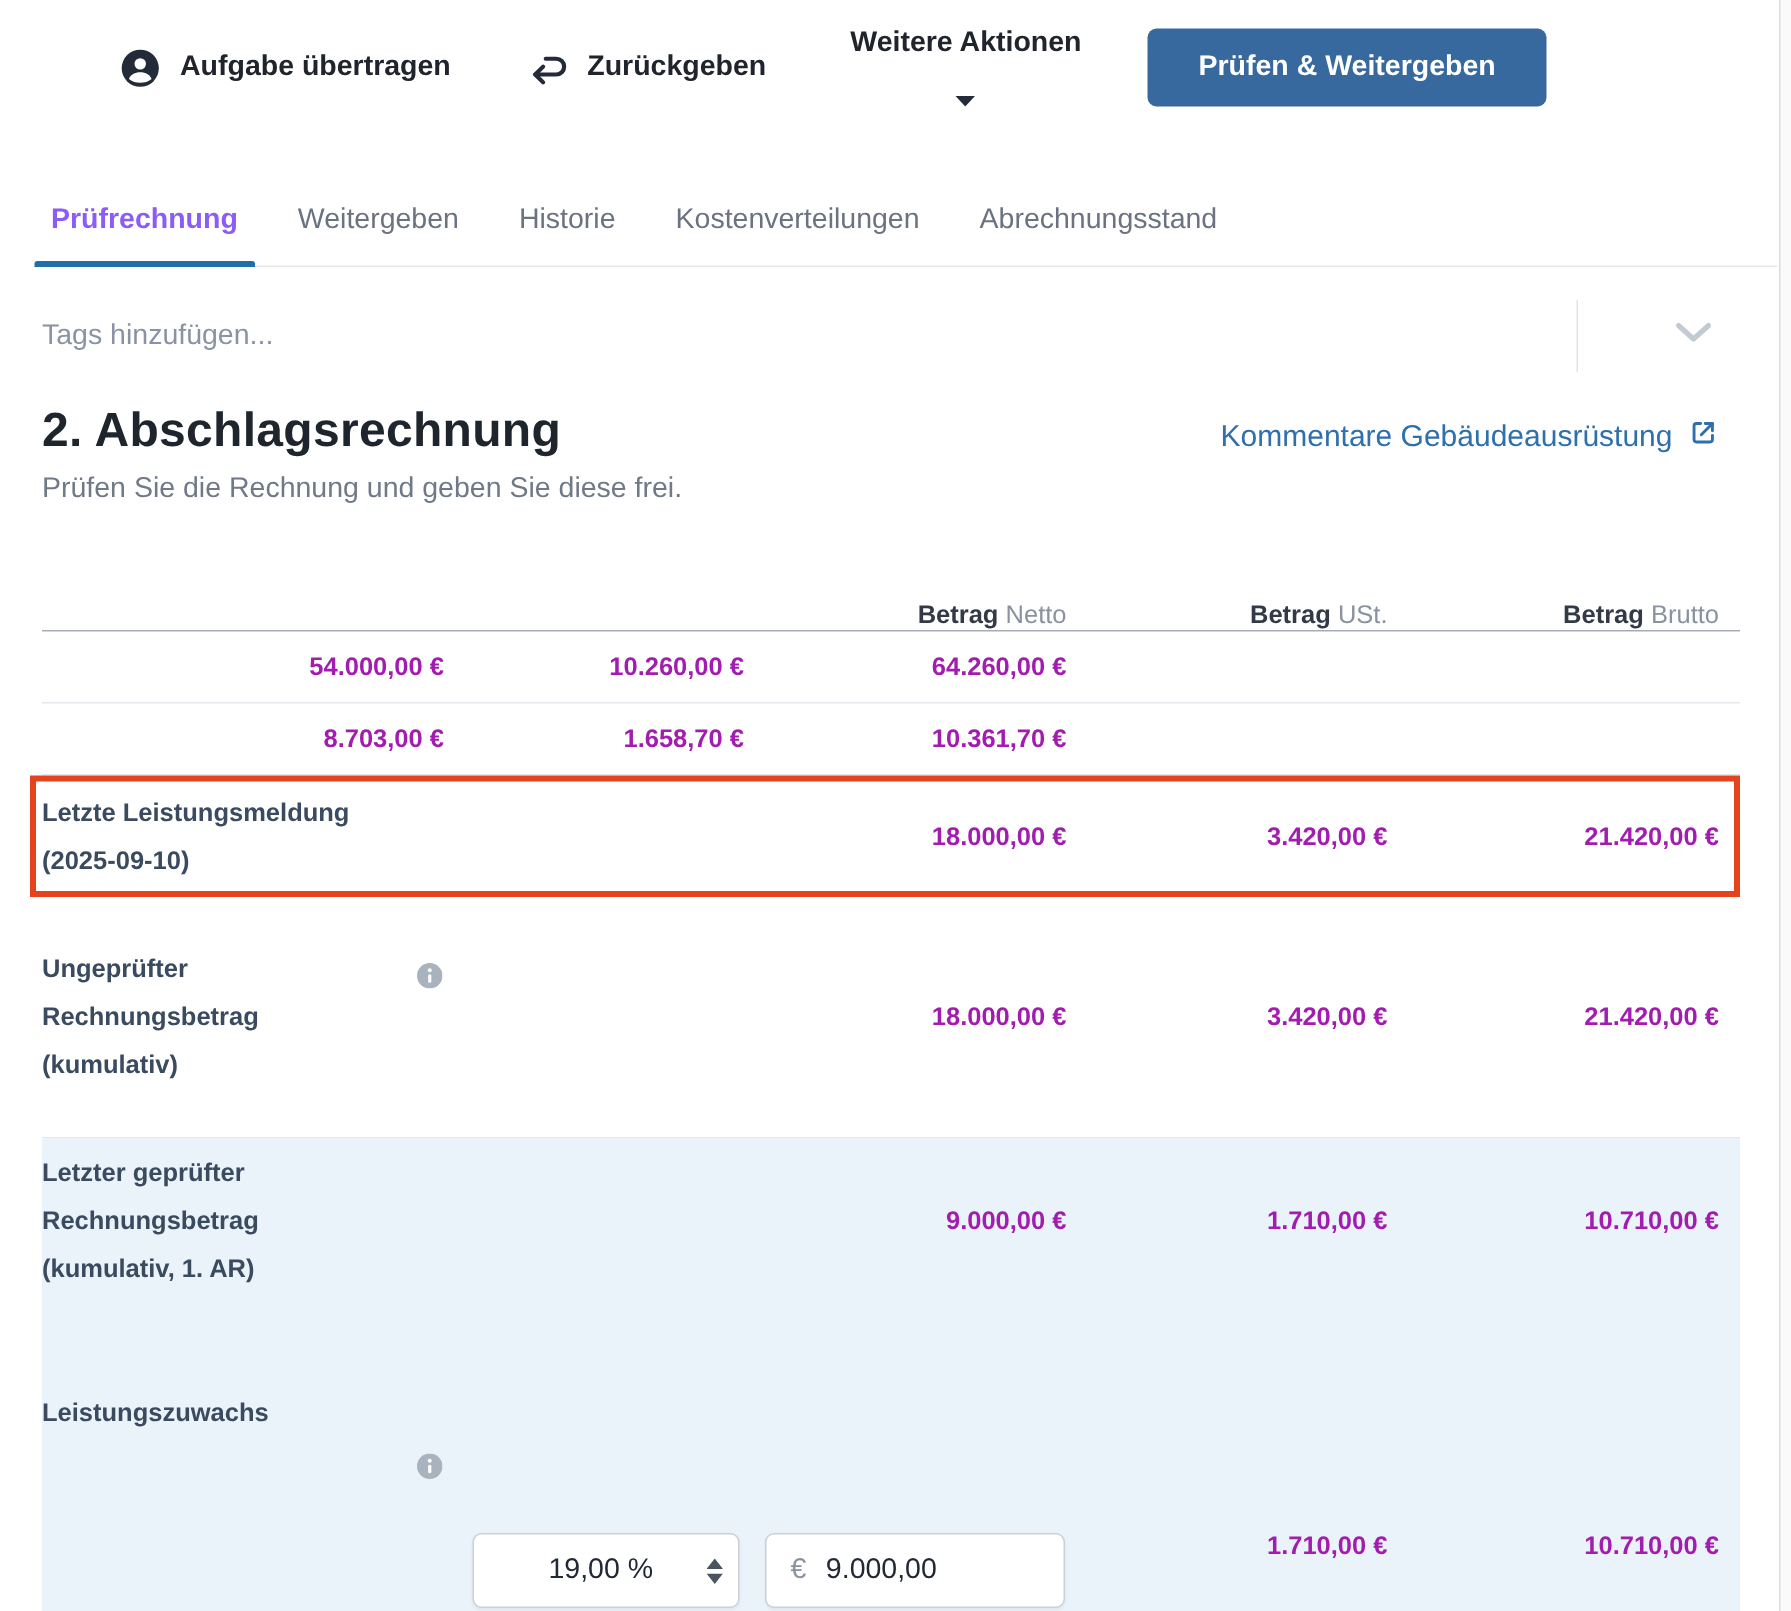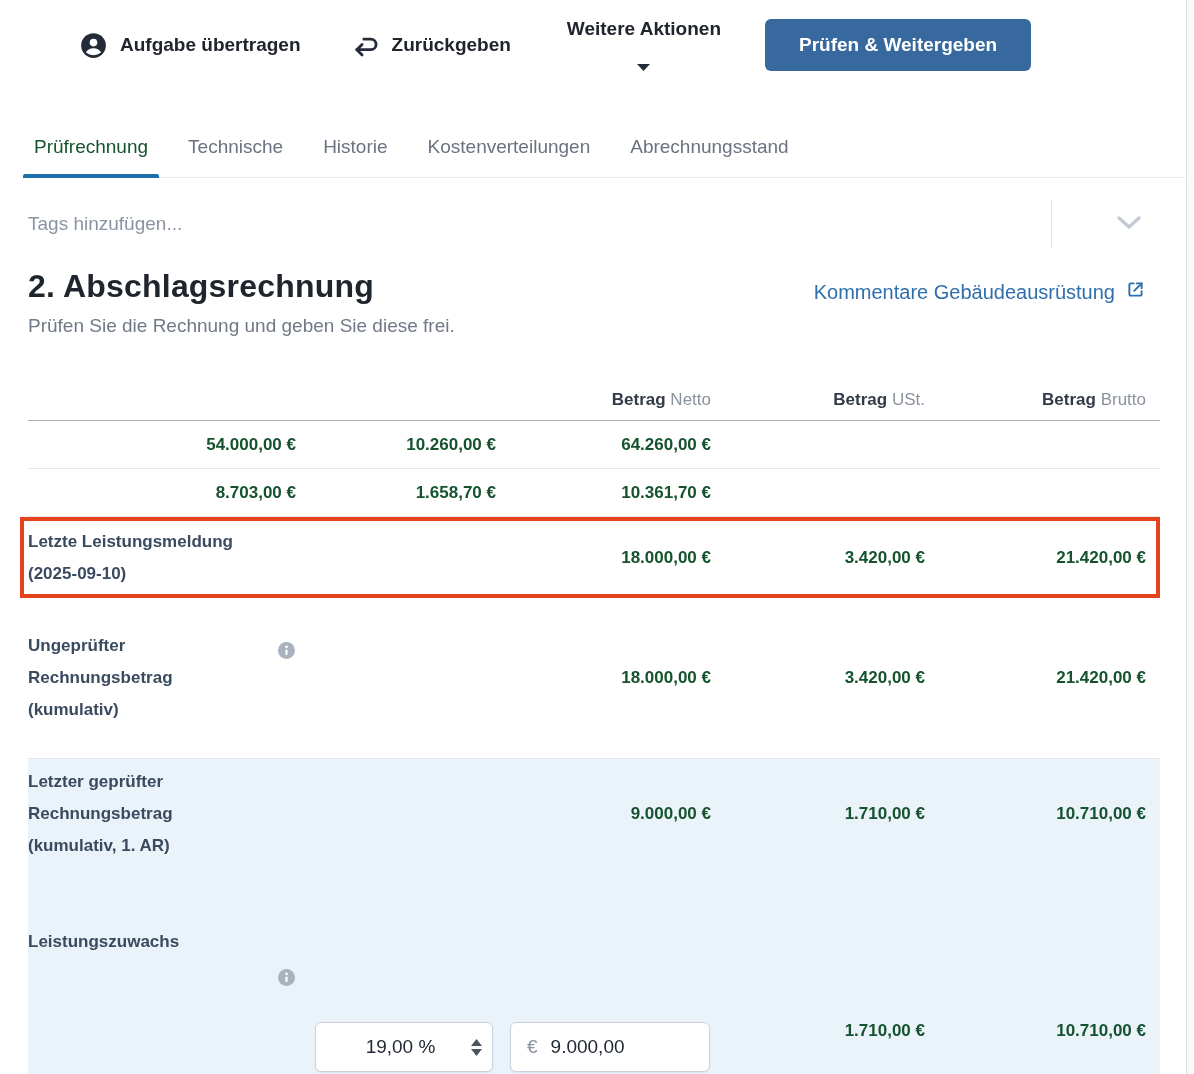--- a/index.html
+++ b/index.html
@@ -18,21 +18,21 @@
   .tb-return { margin-right:56px; }
   .tb-more { margin-right:44px; gap:23px;flex-direction:column; }
   .btn-primary { background:#38699e; color:#ffffff; border:none; border-radius:6px;
     height:52px; padding:0 34px; font-family:inherit; font-size:19px; font-weight:700; cursor:pointer; }
 
   
   .tabs { display:flex; align-items:center; height:62px; margin:44px 9px 0 23px;
     border-bottom:1px solid #e6e8ec; gap:18px; }
   .tab { position:relative; height:100%; display:flex; align-items:center; padding:0 11px;
     font-size:19px; font-weight:500; color:#6b7280; cursor:pointer; }
-  .tab.active { color:#14532d; font-weight:400; }
+  .tab.active { color:#8b5cf6; font-weight:700; }
   .tab.active::after { content:""; position:absolute; left:0; right:0; bottom:-1px;
     height:4px; background:#1e6fa9; border-radius:2px 2px 0 0; }
 
   
   .tags-row { display:flex; align-items:center; height:48px; margin:22px 34px 0 28px;gap:46px; }
   .tags-input { flex:1; border:none; outline:none; font-family:inherit; font-size:19px;
     color:#3a4a5f; background:transparent; }
   .tags-input::placeholder { color:#8a93a3; opacity:1; }
   .tags-divider { width:1px; height:48px; background:#e0e3e8; }
   .tags-caret { width:62px; display:flex; justify-content:center; align-items:center; cursor:pointer; }
@@ -41,30 +41,30 @@
   .title-row { display:flex; align-items:flex-end; justify-content:space-between;
     margin:20px 48px 0 28px; }
   .page-title { font-size:32px; font-weight:700; color:#1f252d; letter-spacing:.2px; }
   .ext-link { display:flex; align-items:center; gap:10px; font-size:20px; font-weight:500;
     color:#2e6fad; text-decoration:none; cursor:pointer; }
   .subtitle { margin:10px 28px 0 28px; font-size:19px; color:#707987; }
 
   
   .table { margin:0 34px 0 28px; width:1132px; }
   .trow { display:grid; grid-template-columns:282px 200px 215px 214px 221px; align-items:center; }
-  .thead { margin-top:38px; height:46px; align-items:end; padding-bottom:10px;
+  .thead { margin-top:38px; height:46px; align-items:end; 
     border-bottom:1px solid #a7adb5; }
   .hcell { text-align:right; padding-right:14px; font-size:17px; white-space:nowrap; }
   .hcell .hb { font-weight:700; color:#333a47; }
   .hcell .hs { font-weight:400; color:#8a929f; }
 
   .label-cell { grid-column:1 / 3; position:relative; font-size:17px; font-weight:700;
     color:#3a4a5f; line-height:32px; white-space:pre-line; align-self:center; }
   .val { text-align:right; padding-right:14px; font-size:17px; font-weight:600;
-    color:#14532d; white-space:nowrap; }
+    color:#a21caf; white-space:nowrap; }
 
   .r-std { min-height:48px; border-bottom:1px solid #e4e7eb; }
   .r-tall { min-height:113px; border-bottom:1px solid #e4e7eb; }
   .r-flag { min-height:81px; border:4px solid #e5431e; margin-left:-8px; padding-left:4px;
     width:1140px; background:#ffffff; }
   .r-blue { background:#eaf2fa; }
   .r-b1 { min-height:135px; padding-bottom:26px; }
   .r-b2 { min-height:95px; }
   .r-b3 { min-height:124px; padding-bottom:16px; }
 
@@ -114,21 +114,21 @@
           <polygon points="1,1 14,1 7.5,8" fill="#242b38"></polygon>
         </svg>
     </span>
   </button>
 
   <button class="btn-primary">Prüfen &amp; Weitergeben</button>
 </div>
 
 <div class="tabs">
   <div class="tab active">Prüfrechnung</div>
-  <div class="tab">Technische</div>
+  <div class="tab">Weitergeben</div>
   <div class="tab">Historie</div>
   <div class="tab">Kostenverteilungen</div>
   <div class="tab">Abrechnungsstand</div>
 </div>
 
 <div class="tags-row">
   <input class="tags-input" placeholder="Tags hinzufügen..." style="">
   <div class="tags-divider"></div>
   <div class="tags-caret">
     <span>

